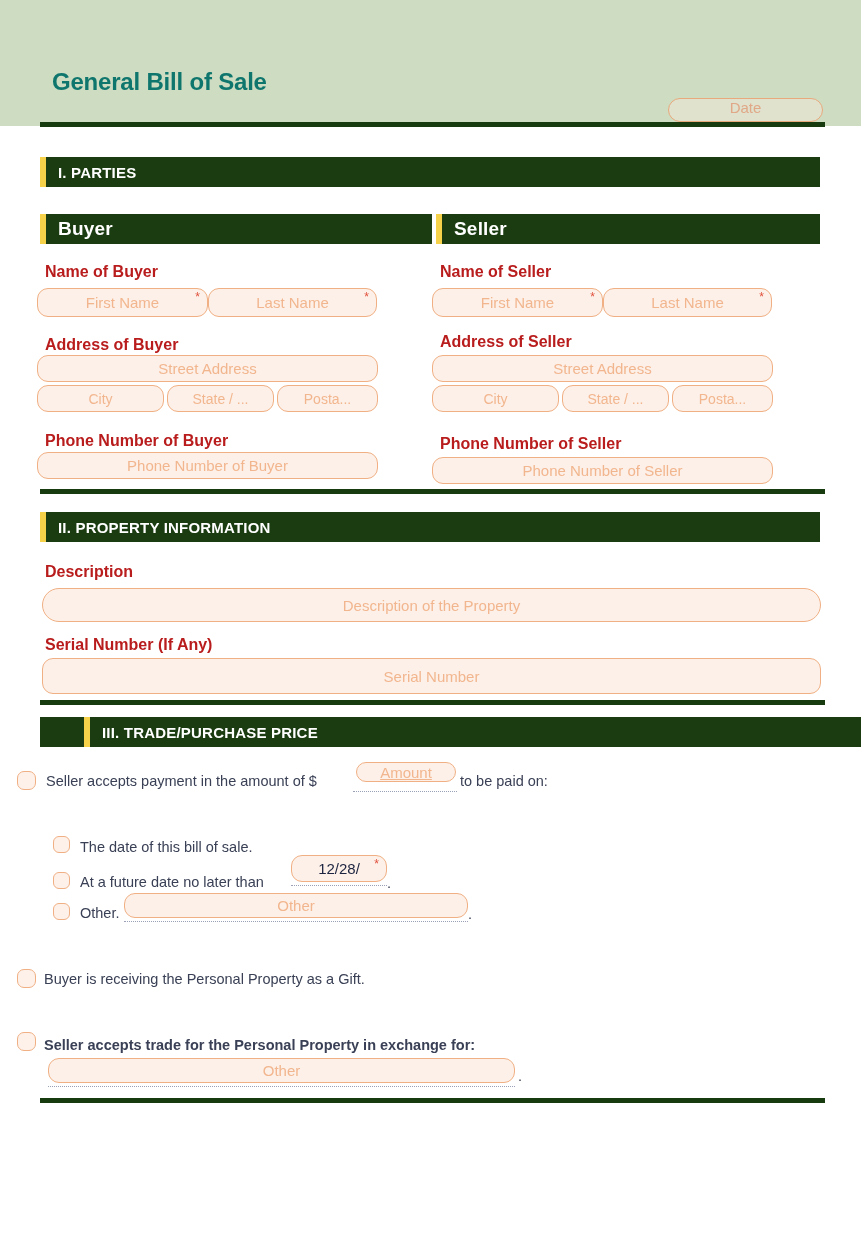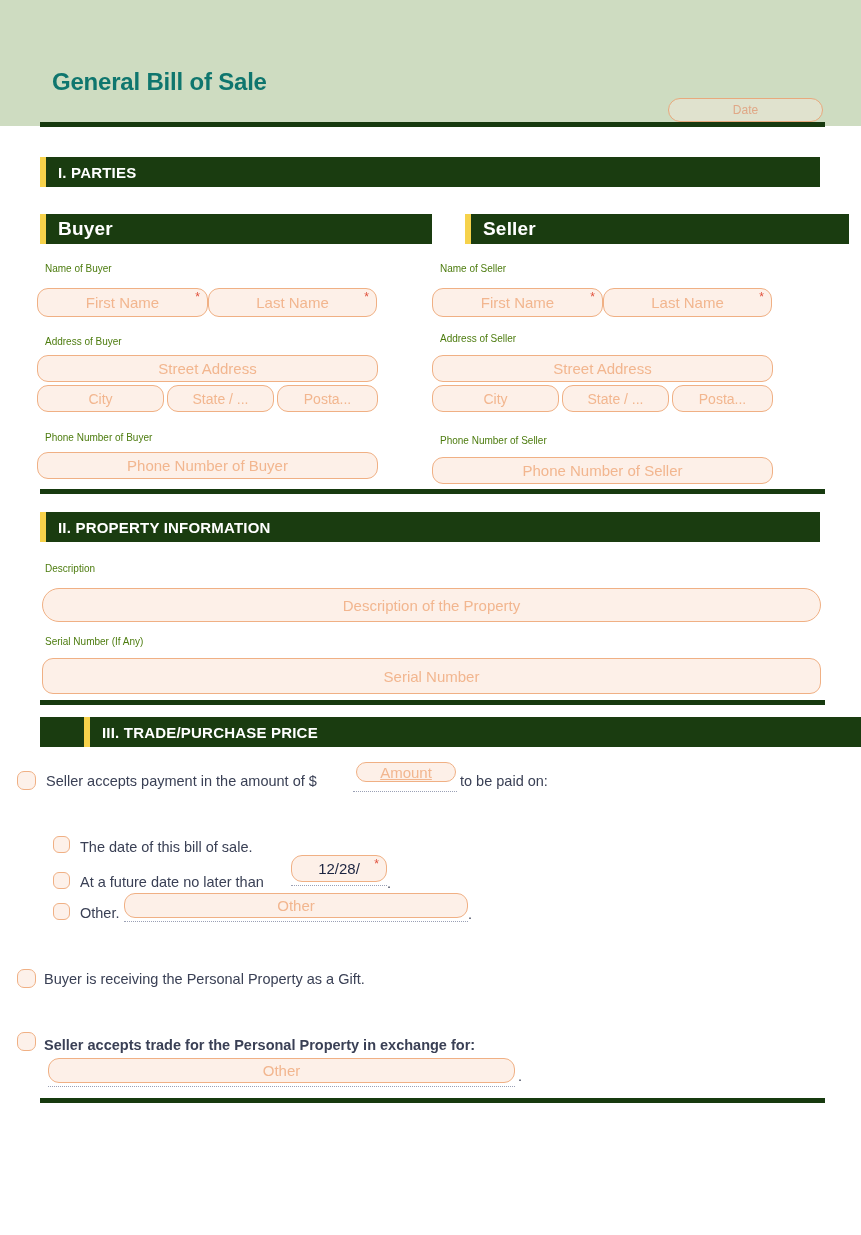--- a/index.html
+++ b/index.html
@@ -18,22 +18,22 @@
   }
   .doc-title{
     position:absolute; left:52px; top:70px;
     font-size:24px; font-weight:bold; color:#0f766e;
     letter-spacing:-0.2px; line-height:1;
   }
   .date-field{
     position:absolute; left:668px; top:98px; width:155px; height:24px;
     border:1.5px solid #e8a97d; border-radius:12px;
     background:rgba(252,236,226,0.40);
-    display:flex; align-items:center; justify-content:center;
-    font-size:12px; color:#e0a887; box-sizing:border-box;
+    display:flex; align-items:flex-start; justify-content:center;
+    font-size:15px; color:#e0a887; box-sizing:border-box;
   }
 
   
   .rule{
     position:absolute; left:40px; width:785px; height:5px;
     background:#173a0f;
   }
 
   
   .section-bar{
@@ -44,21 +44,21 @@
     width:6px; height:30px; background:#f6d24b; flex:0 0 auto;
   }
   .section-bar .bar-label{
     color:#ffffff; font-size:15px; font-weight:bold;
     margin-left:12px; letter-spacing:0.2px;
   }
   .sub-bar .bar-label{ font-size:19px; font-weight:bold; }
 
   
   .fld-label{
-    position:absolute; font-size:10px; font-weight:normal; color:#4d7c0f;
+    position:absolute; font-size:16px; font-weight:bold; color:#b91c1c;
     white-space:nowrap;
   }
 
   
   .inp{
     position:absolute; box-sizing:border-box;
     border:1.5px solid #f0b084; border-radius:11px;
     background:#fdf0e8;
     display:flex; align-items:center; justify-content:center;
     font-size:15px; color:#f2b68f; overflow:hidden; white-space:nowrap;
@@ -135,21 +135,21 @@
 </div>
 <div class="inp ph-small" style="left:277px; top:385px; width:101px; height:27px;">
   <span>Posta...</span>
 </div>
 
 <div class="fld-label" style="left:45px; top:432px;">Phone Number of Buyer</div>
 <div class="inp" style="left:37px; top:452px; width:341px; height:27px;">
   <span>Phone Number of Buyer</span>
 </div>
 
-<div class="section-bar sub-bar" style="left:436px; top:214px; width:384px;margin-left:29px;">
+<div class="section-bar sub-bar" style="left:436px; top:214px; width:384px;">
   <div class="accent"></div>
   <div class="bar-label">Seller</div>
 </div>
 
 <div class="fld-label" style="left:440px; top:263px;">Name of Seller</div>
 <div class="inp" style="left:432px; top:288px; width:171px; height:29px;">
   <span>First Name</span>
   <span class="star">*</span>
 </div>
 <div class="inp" style="left:603px; top:288px; width:169px; height:29px;">

